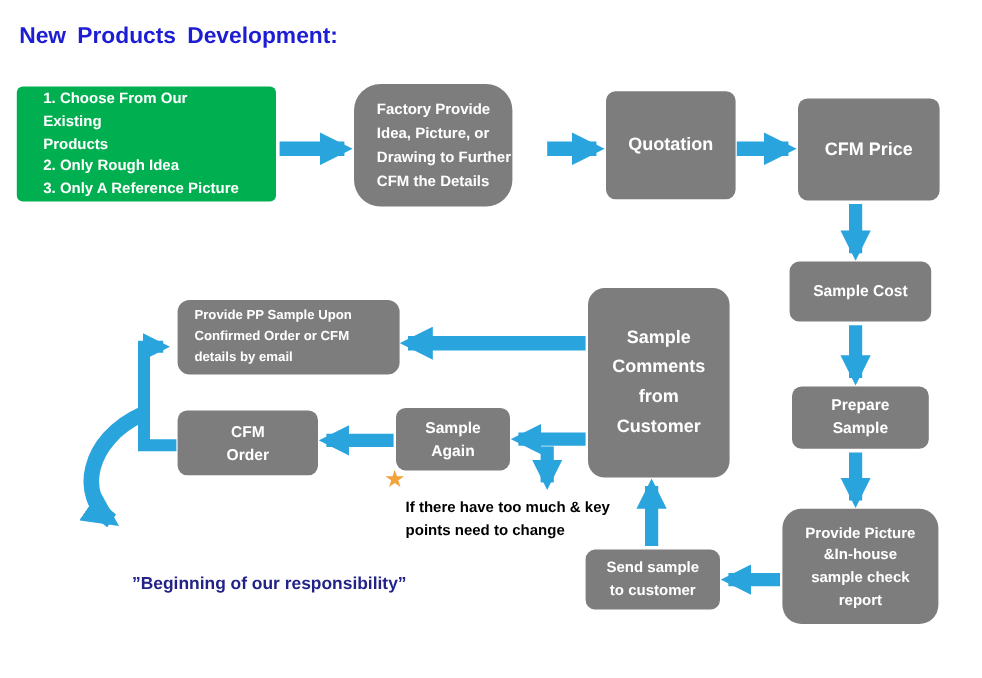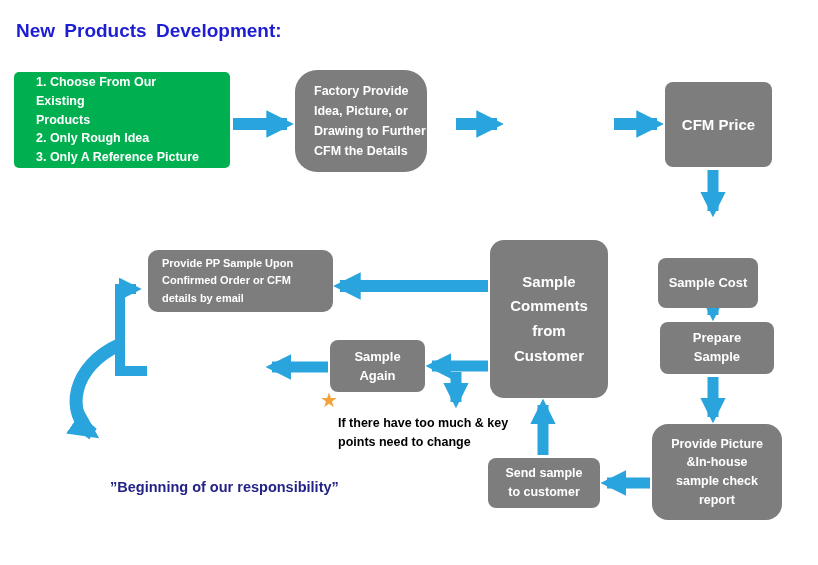--- a/index.html
+++ b/index.html
@@ -27,22 +27,22 @@
     position:absolute;left:16px;top:20px;z-index:1;color:var(--title_blue);
     font-size:19px;font-weight:bold;word-spacing:4px;
   }
 
   #box-options{left:14px;top:72px;width:216px;height:96px;background:var(--green);
     border-radius:5px;font-size:12.5px;justify-content:flex-start;text-align:left;
     padding:8px 22px;line-height:1.5;}
   #box-factory{left:295px;top:70px;width:132px;height:102px;border-radius:22px;
     font-size:12.5px;text-align:left;justify-content:flex-start;padding-left:19px;line-height:1.6;}
   #box-quotation{left:505px;top:76px;width:108px;height:90px;border-radius:8px;font-size:15px;}
-  #box-cfm-price{left:665px;top:82px;width:107px;height:85px;border-radius:8px;font-size:15px;}
-  #box-sample-cost{left:658px;top:218px;width:100px;height:50px;border-radius:8px;font-size:13px;margin-top:40px;}
+  #box-cfm-price{left:665px;top:82px;width:118px;height:85px;border-radius:8px;font-size:15px;}
+  #box-sample-cost{left:658px;top:218px;width:118px;height:50px;border-radius:8px;font-size:13px;}
   #box-prepare-sample{left:660px;top:322px;width:114px;height:52px;border-radius:8px;font-size:13px;line-height:1.45;}
   #box-provide-picture{left:652px;top:424px;width:130px;height:96px;border-radius:16px;font-size:12.5px;line-height:1.5;}
   #box-send-sample{left:488px;top:458px;width:112px;height:50px;border-radius:8px;font-size:12.5px;line-height:1.5;}
   #box-sample-comments{left:490px;top:240px;width:118px;height:158px;border-radius:14px;font-size:15px;line-height:1.65;}
   #box-sample-again{left:330px;top:340px;width:95px;height:52px;border-radius:8px;font-size:13px;line-height:1.5;}
   #box-cfm-order{left:148px;top:342px;width:117px;height:54px;border-radius:8px;font-size:13px;line-height:1.5;}
   #box-provide-pp{left:148px;top:250px;width:185px;height:62px;border-radius:10px;
     font-size:11px;text-align:left;justify-content:flex-start;padding:8px 14px;line-height:1.55;}
 
   .note{position:absolute;z-index:1;color:#000;font-weight:bold;font-size:12.5px;line-height:1.55;}
@@ -81,36 +81,39 @@
   <div id="title">New Products Development:</div>
 
   <div class="box pre" id="box-options">1. Choose From Our Existing
 Products
 2. Only Rough Idea
 3. Only A Reference Picture</div>
   <div class="box pre" id="box-factory">Factory Provide
 Idea, Picture, or
 Drawing to Further
 CFM the Details</div>
+  <div class="box" id="box-quotation">Quotation</div>
   <div class="box" id="box-cfm-price">CFM Price</div>
   <div class="box" id="box-sample-cost">Sample Cost</div>
   <div class="box pre" id="box-prepare-sample">Prepare
 Sample</div>
   <div class="box pre" id="box-send-sample">Send sample
 to customer</div>
   <div class="box pre" id="box-provide-picture">Provide Picture
 &amp;In-house
 sample check
 report</div>
   <div class="box pre" id="box-sample-comments">Sample
 Comments
 from
 Customer</div>
   <div class="box pre" id="box-sample-again">Sample
 Again</div>
+  <div class="box pre" id="box-cfm-order">CFM
+Order</div>
   <div class="box pre" id="box-provide-pp">Provide PP Sample Upon
 Confirmed Order or CFM
 details by email</div>
 
   <div id="star">★</div>
   <div class="note pre" id="note-if-points">If there have too much &amp; key
 points need to change</div>
   <div class="note" id="note-responsibility">”Beginning of our responsibility”</div>
 
 </div>

